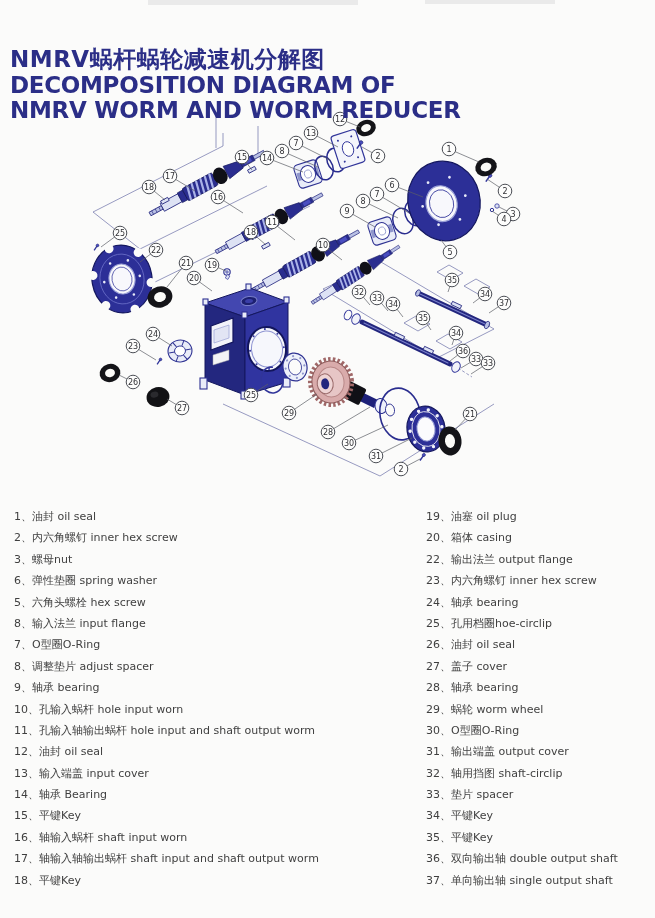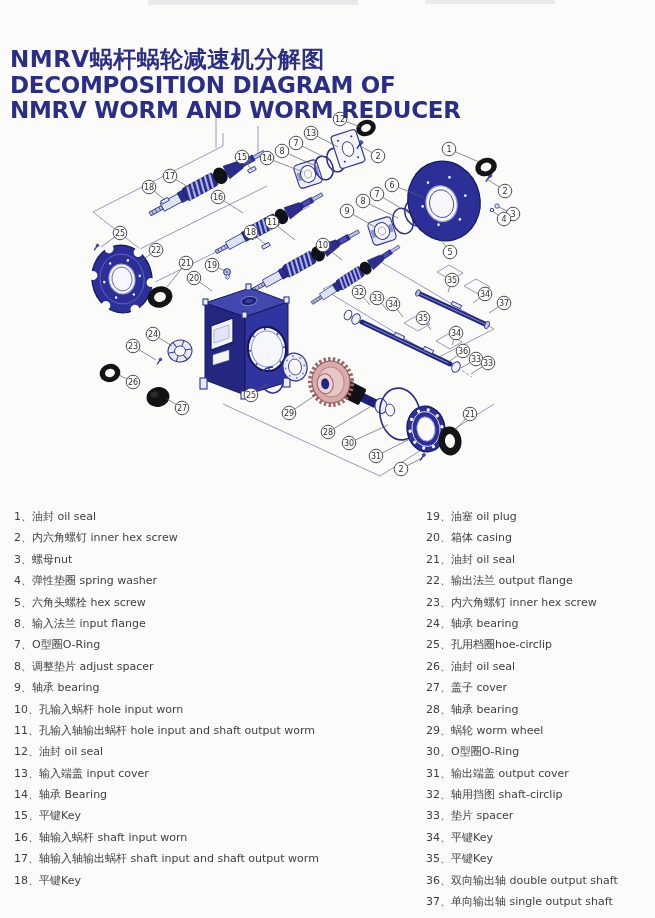--- a/index.html
+++ b/index.html
@@ -566,40 +566,39 @@
         <circle cx="504" cy="303" r="6.8" class="callout-circle"></circle>
         <text x="504" y="305.8" class="callout-num">37</text>
       </g>
     </g>
 </svg>
 
 <div class="parts-col" id="list-left">
     <div class="pl-item">1、油封 oil seal</div>
     <div class="pl-item">2、内六角螺钉 inner hex screw</div>
     <div class="pl-item">3、螺母nut</div>
-    <div class="pl-item">4、弹性垫圈 spring washer</div>
+    <div class="pl-item">6、弹性垫圈 spring washer</div>
     <div class="pl-item">5、六角头螺栓 hex screw</div>
     <div class="pl-item">8、输入法兰 input flange</div>
     <div class="pl-item">7、O型圈O-Ring</div>
     <div class="pl-item">8、调整垫片 adjust spacer</div>
     <div class="pl-item">9、轴承 bearing</div>
     <div class="pl-item">10、孔输入蜗杆 hole input worn</div>
     <div class="pl-item">11、孔输入轴输出蜗杆 hole input and shaft output worm</div>
     <div class="pl-item">12、油封 oil seal</div>
     <div class="pl-item">13、输入端盖 input cover</div>
     <div class="pl-item">14、轴承 Bearing</div>
     <div class="pl-item">15、平键Key</div>
     <div class="pl-item">16、轴输入蜗杆 shaft input worn</div>
     <div class="pl-item">17、轴输入轴输出蜗杆 shaft input and shaft output worm</div>
     <div class="pl-item">18、平键Key</div>
   </div>
 <div class="parts-col" id="list-right">
     <div class="pl-item">19、油塞 oil plug</div>
     <div class="pl-item">20、箱体 casing</div>
-    <div class="pl-item">21、油封 oil seal</div>
     <div class="pl-item">22、输出法兰 output flange</div>
     <div class="pl-item">23、内六角螺钉 inner hex screw</div>
     <div class="pl-item">24、轴承 bearing</div>
     <div class="pl-item">25、孔用档圈hoe-circlip</div>
     <div class="pl-item">26、油封 oil seal</div>
     <div class="pl-item">27、盖子 cover</div>
     <div class="pl-item">28、轴承 bearing</div>
     <div class="pl-item">29、蜗轮 worm wheel</div>
     <div class="pl-item">30、O型圈O-Ring</div>
     <div class="pl-item">31、输出端盖 output cover</div>

